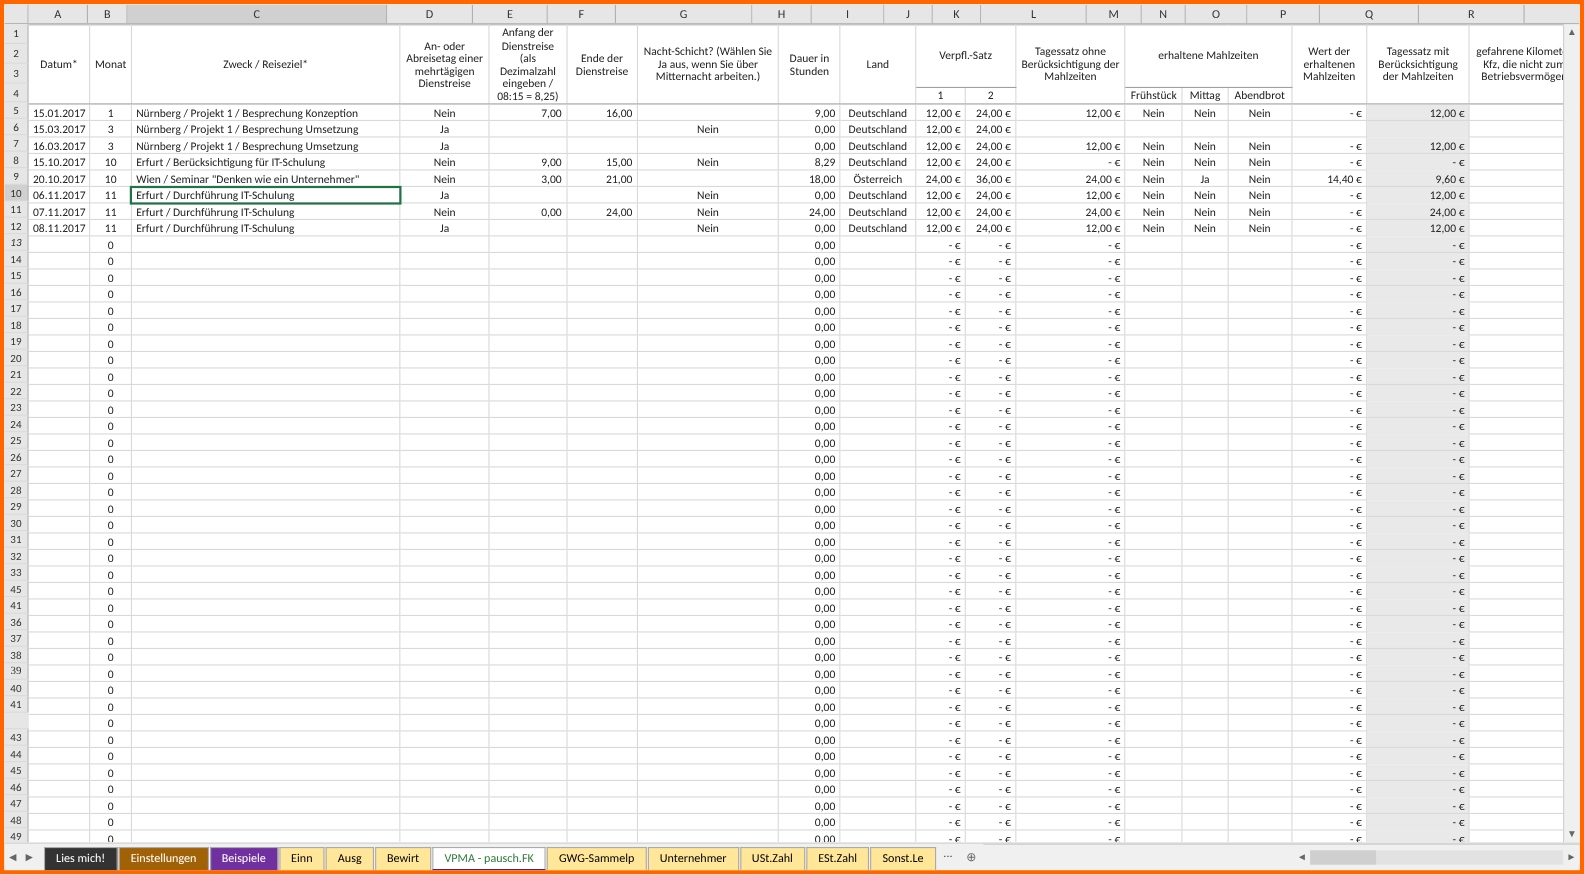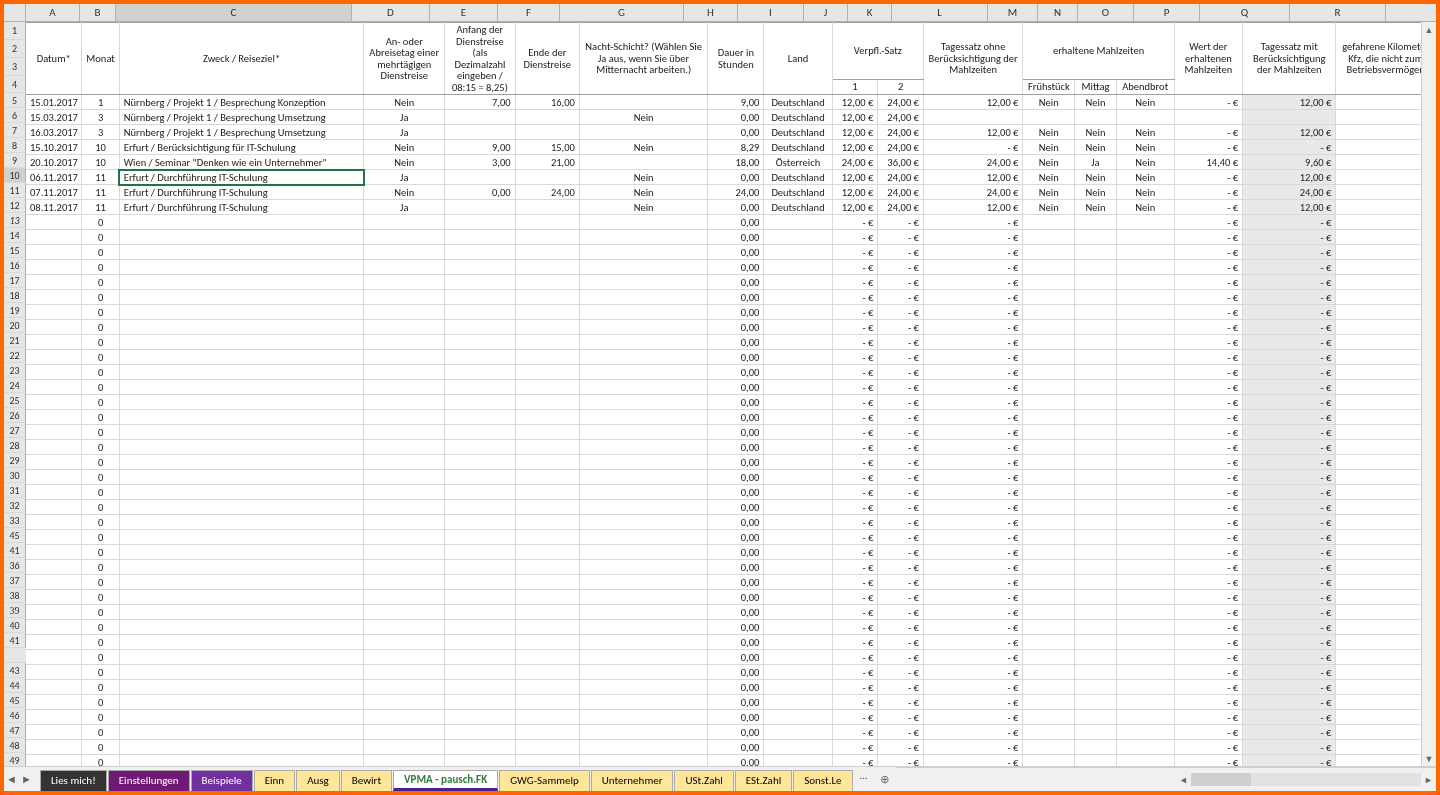--- a/index.html
+++ b/index.html
@@ -136,27 +136,27 @@
     border-right:1px solid #aaa;
     background:#fff;
     margin-right:1px;
     position:relative;
     height:21px;
     display:flex;align-items:center;
     cursor:pointer;
   }
   .tab.active {
     background:#fff;
-    font-weight:bold;
-    border-bottom:3px solid #4c1d95;
+    font-weight:normal;
+    border-bottom:1px solid #4c1d95;
     z-index:2;
     text-align:center;
   }
   .tab-black   { background:#333; color:#fff; }
-  .tab-dark    { background:#701a75; color:#fff; }
+  .tab-dark    { background:#a16207; color:#fff; }
   .tab-purple  { background:#7030a0; color:#fff;}
   .tab-yellow  { background:#ffe699; color:#000;}
   .tab-green   { color:#327a3d; }
   .tab-add {
     width:22px; display:flex;align-items:center;justify-content:center;
     color:#666;
   }
   .hbar-area{
     flex:1;
     display:flex;align-items:center;justify-content:flex-end;

